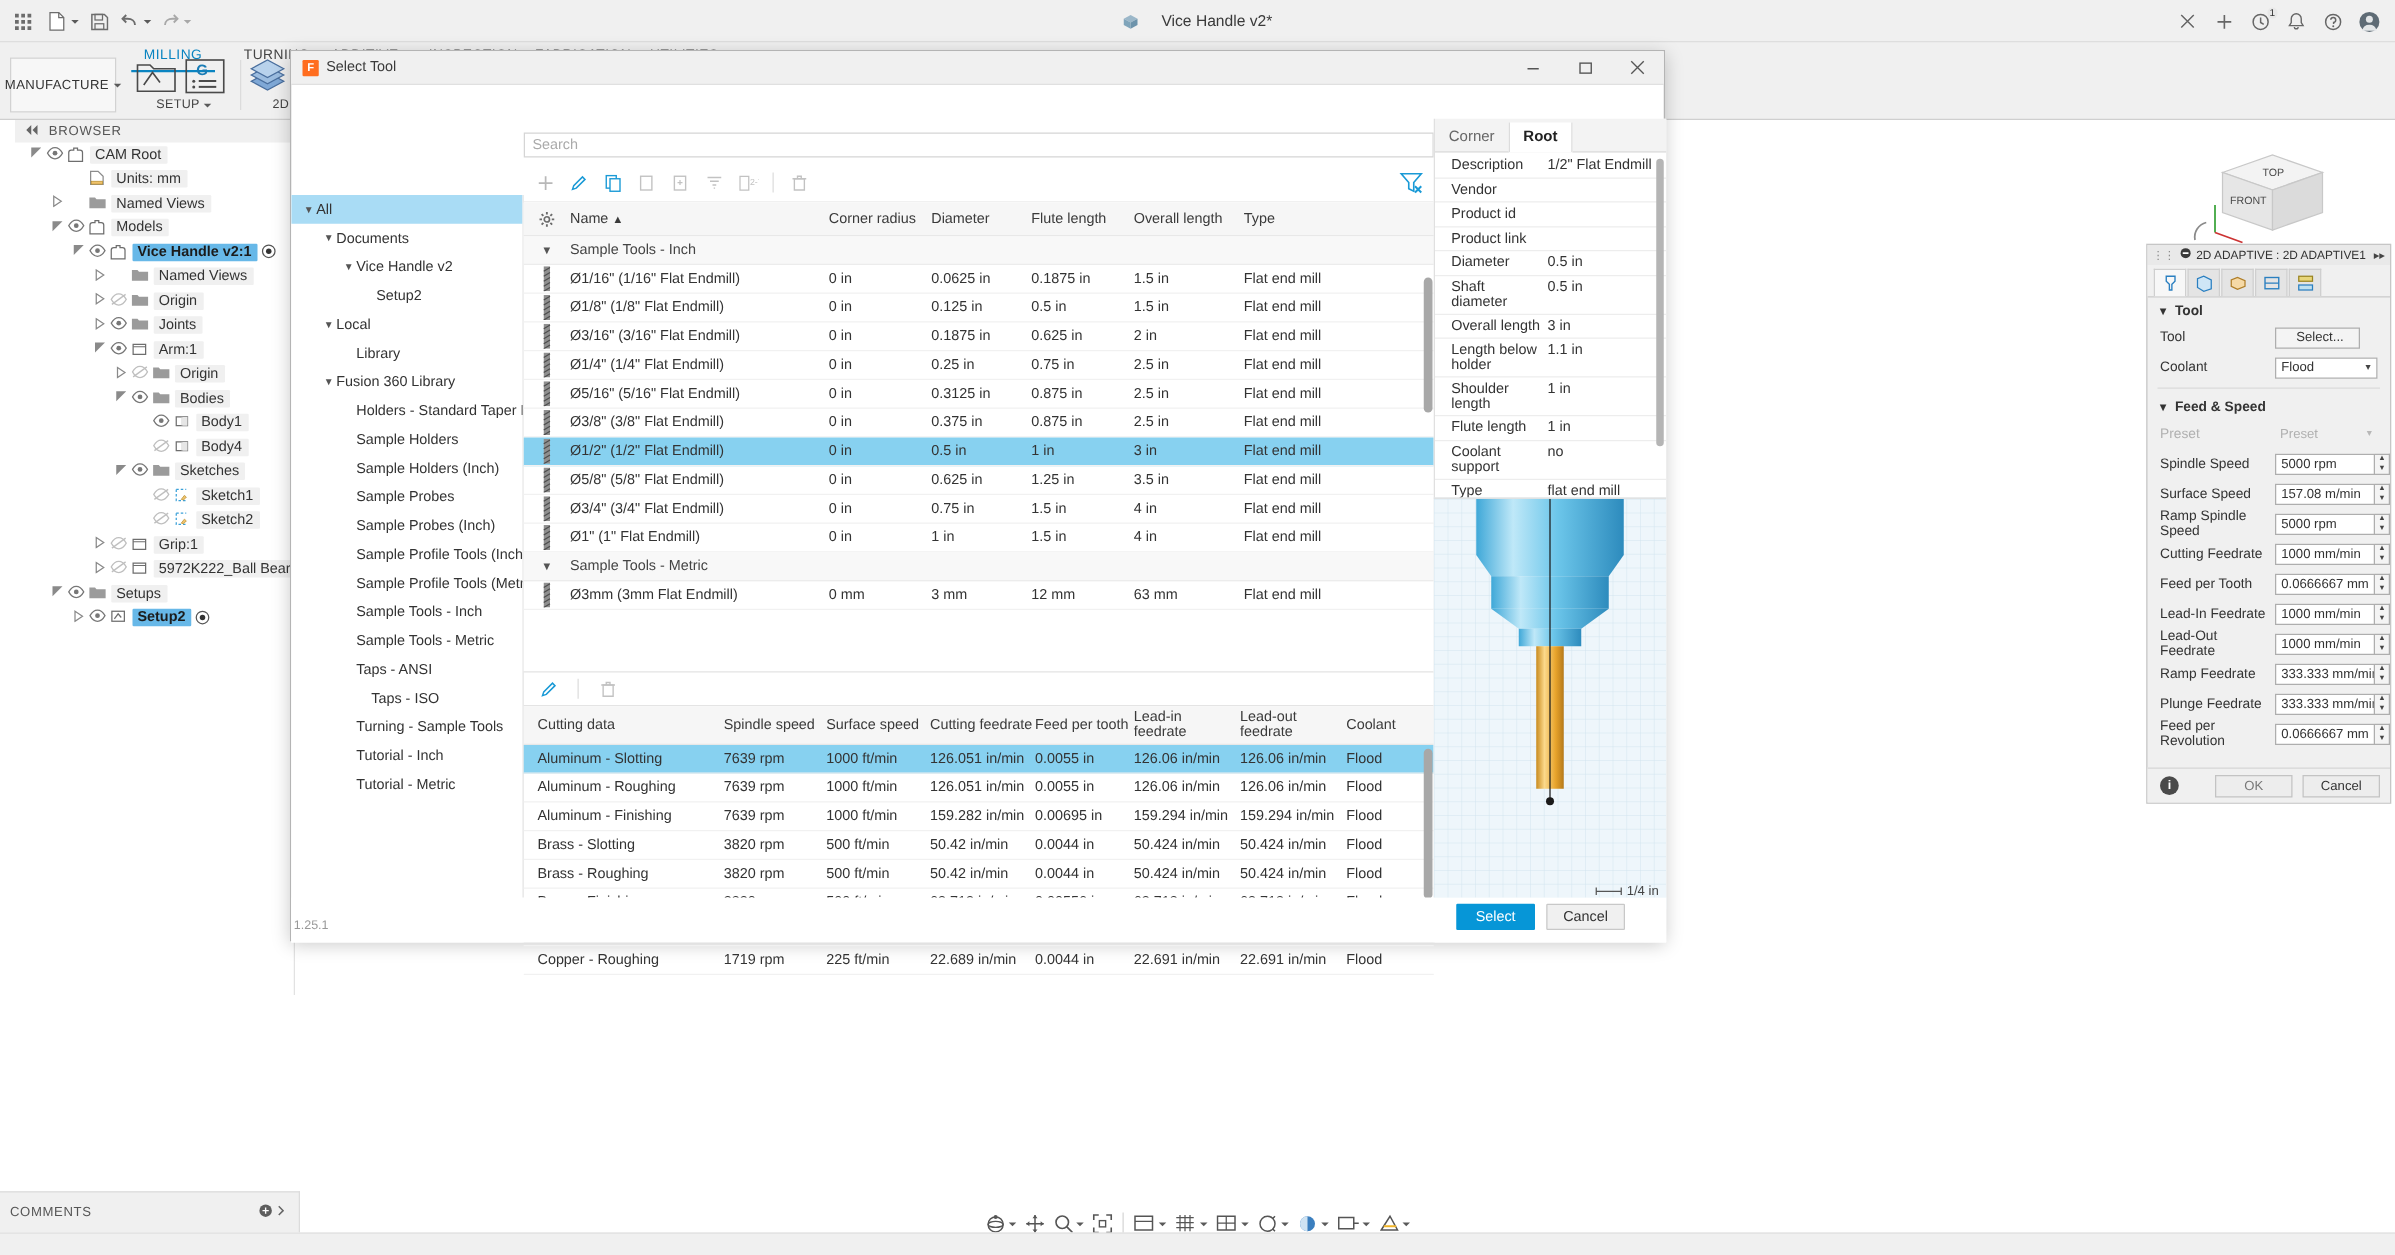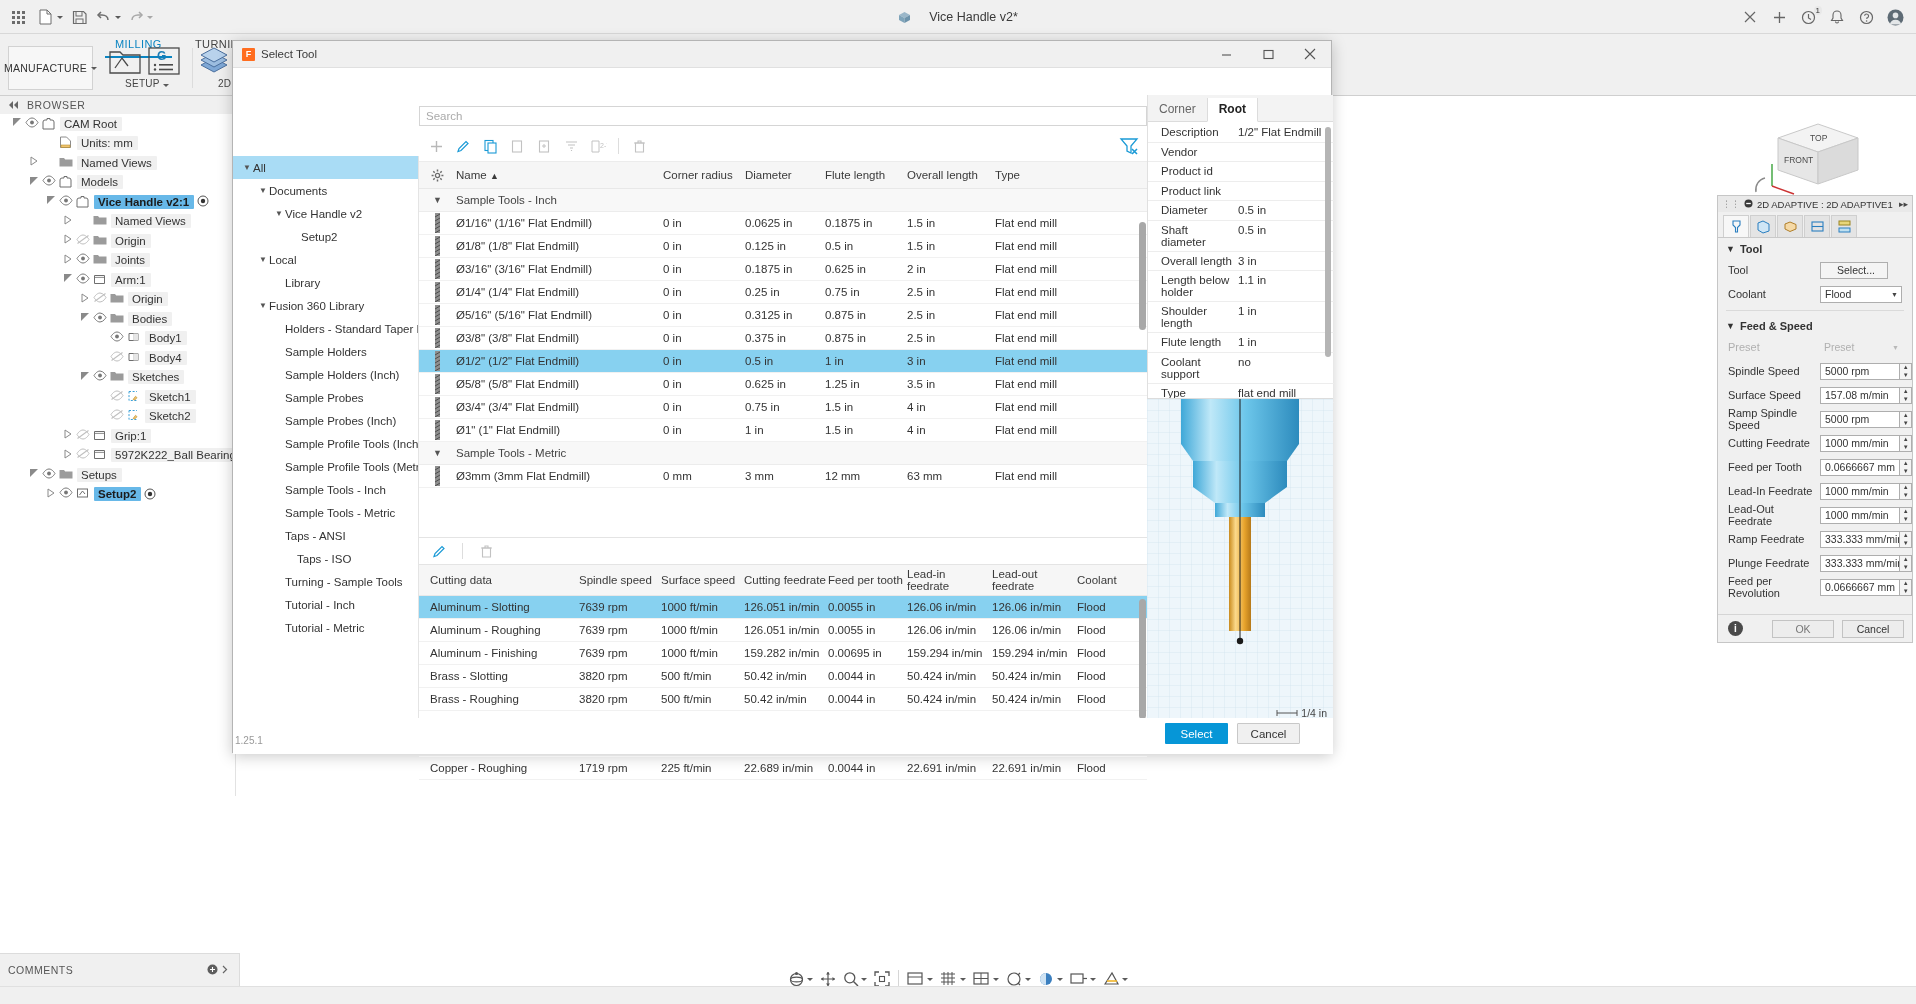--- a/index.html
+++ b/index.html
@@ -23,21 +23,21 @@
   #ribbon { position:absolute; left:0; top:34px; width:1916px; height:62px; background:#f0f0f0; }
   .ribtab { position:absolute; top:0; height:24px; font-size:11px; letter-spacing:.4px; color:#444; padding:4px 10px; white-space:nowrap; }
   .ribtab.active { color:#0a84c1; border-bottom:2px solid #0a84c1; }
   #ribbonbody { position:absolute; left:0; top:58px; width:1916px; height:38px; background:#f0f0f0; border-bottom:1px solid #cfcfcf; }
   #mfgbtn { position:absolute; left:8px; top:46px; width:85px; height:44px; background:#f7f7f7; border:1px solid #d2d2d2; display:flex; align-items:center; justify-content:center; font-size:10.5px; letter-spacing:.3px; color:#333; }
   #setupgroup { position:absolute; left:103px; top:46px; width:84px; height:48px; }
   .ricon { position:absolute; }
   .grplabel { position:absolute; font-size:10px; color:#444; letter-spacing:.3px; }
   #grpdiv1 { position:absolute; left:192px; top:48px; width:1px; height:40px; background:#dcdcdc; }
   
-  #browser { position:absolute; left:0; top:96px; width:236px; height:700px; background:#fff; border-right:1px solid #e2e2e2; }
+  #browser { position:absolute; left:0; top:96px; width:236px; height:700px; background:#fff; border-right:1px solid #e2e2e2;padding-left:12px; }
   #browserhdr { height:18px; background:#f0f0f0; display:flex; align-items:center; gap:8px; padding:0 8px; font-size:10.5px; letter-spacing:.6px; color:#555; }
   .trow { height:19.5px; display:flex; align-items:center; font-size:11.5px; color:#333; white-space:nowrap; }
   .trow .lbl { background:#f0f0f0; padding:1px 5px 1px 4px; border-radius:1px; }
   .trow .lbl.sel { background:#67b8e8; color:#1b1b1b; font-weight:bold; }
   .exp { width:13px; height:13px; display:inline-block; flex:0 0 13px; }
   .eye { width:16px; height:14px; flex:0 0 16px; margin-right:1px; }
   .ticon { width:15px; height:14px; flex:0 0 15px; margin-right:3px; }
   .dot { width:13px; height:13px; margin-left:3px; flex:0 0 13px; }
   
   #comments { position:absolute; left:0; bottom:18px; width:240px; height:22px; background:#f0f0f0; border-top:1px solid #dcdcdc; border-right:1px solid #dcdcdc; display:flex; align-items:center; padding:16px 8px; font-size:10.5px; letter-spacing:.5px; color:#555; }

